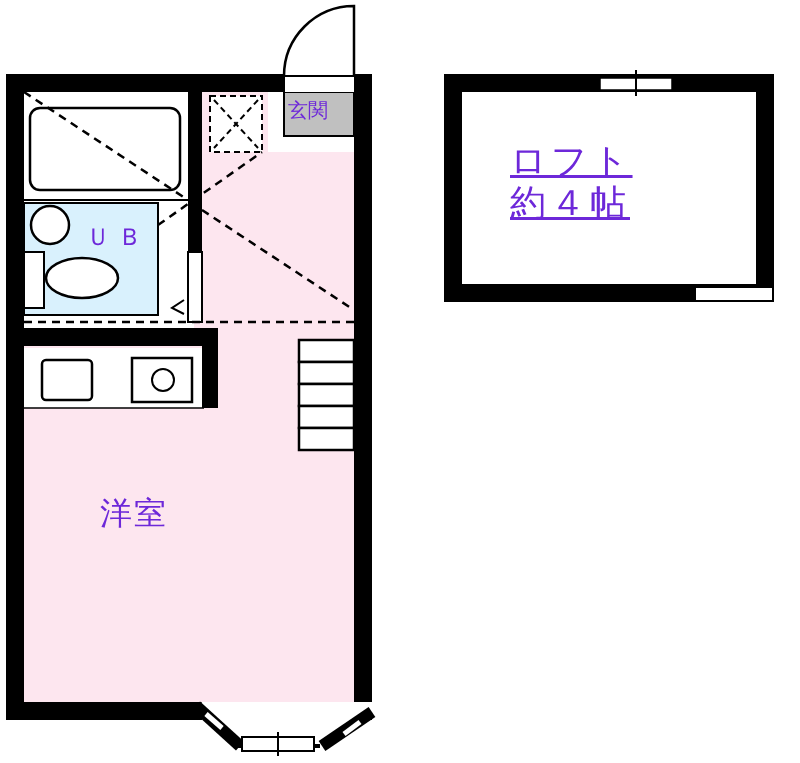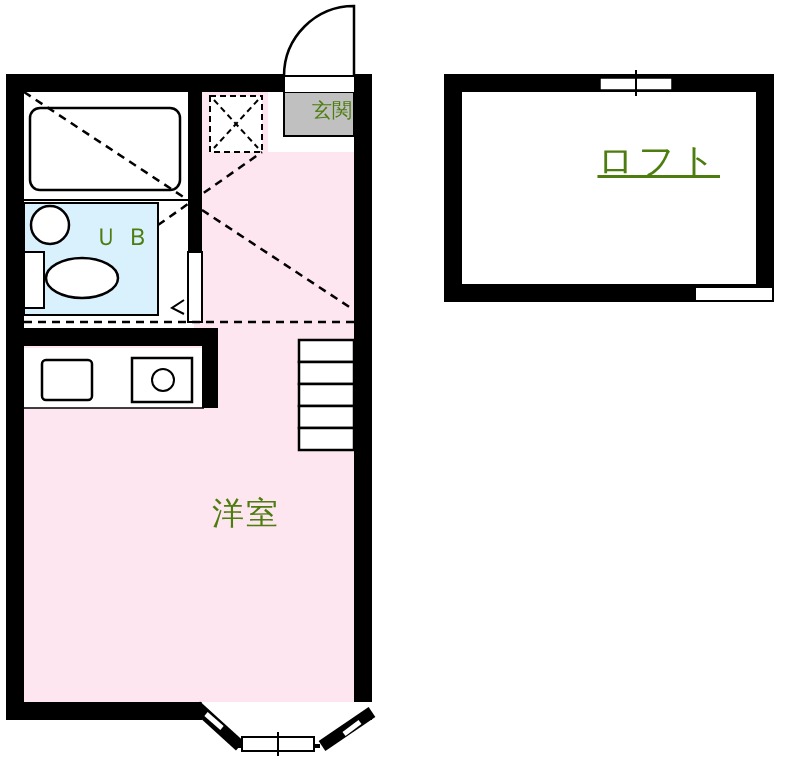--- a/index.html
+++ b/index.html
@@ -1,21 +1,21 @@
 <!DOCTYPE html>
 <html><head>
 <meta charset="utf-8">
 <style>
   html,body{margin:0;padding:0;background:#ffffff;}
   body{width:800px;height:763px;overflow:hidden;position:relative;font-family:"DejaVu Sans","Liberation Sans",sans-serif;}
   svg{position:absolute;left:0;top:0;}
-  .lbl{position:absolute;color:#4d7c0f;text-align:right;line-height:1.18;white-space:nowrap;}
+  .lbl{position:absolute;color:#6d28d9;text-align:left;line-height:1.18;white-space:nowrap;}
   .room-main{left:100px;top:495px;width:180px;font-size:32px;letter-spacing:2px;}
   .room-loft{left:510px;top:140px;width:210px;font-size:36px;letter-spacing:4px;text-decoration:underline;}
-  .ub{left:86px;top:223px;font-size:24px;letter-spacing:8px;margin-left:8px;}
+  .ub{left:86px;top:223px;font-size:24px;letter-spacing:8px;}
   .genkan{left:288px;top:99px;width:64px;font-size:20px;letter-spacing:0;}
 </style>
 </head>
 <body>
 
 <svg width="800" height="763" viewBox="0 0 800 763">
 
   <rect x="24" y="92" width="330" height="610" fill="#fde6ef"></rect>
 
   <rect x="24" y="92" width="170" height="236" fill="#ffffff"></rect>
@@ -95,15 +95,16 @@
     <line x1="636" y1="70" x2="636" y2="96" stroke="#000" stroke-width="2"></line>
     <rect x="696" y="288" width="76" height="12" fill="#ffffff"></rect>
   </g>
 </svg>
 
 <div class="lbl room-main">
   <div>洋室</div>
 </div>
 <div class="lbl room-loft">
   <div>ロフト</div>
+  <div>約４帖</div>
 </div>
 <div class="lbl ub">ＵＢ</div>
 <div class="lbl genkan">玄関</div>
 
 </body></html>

